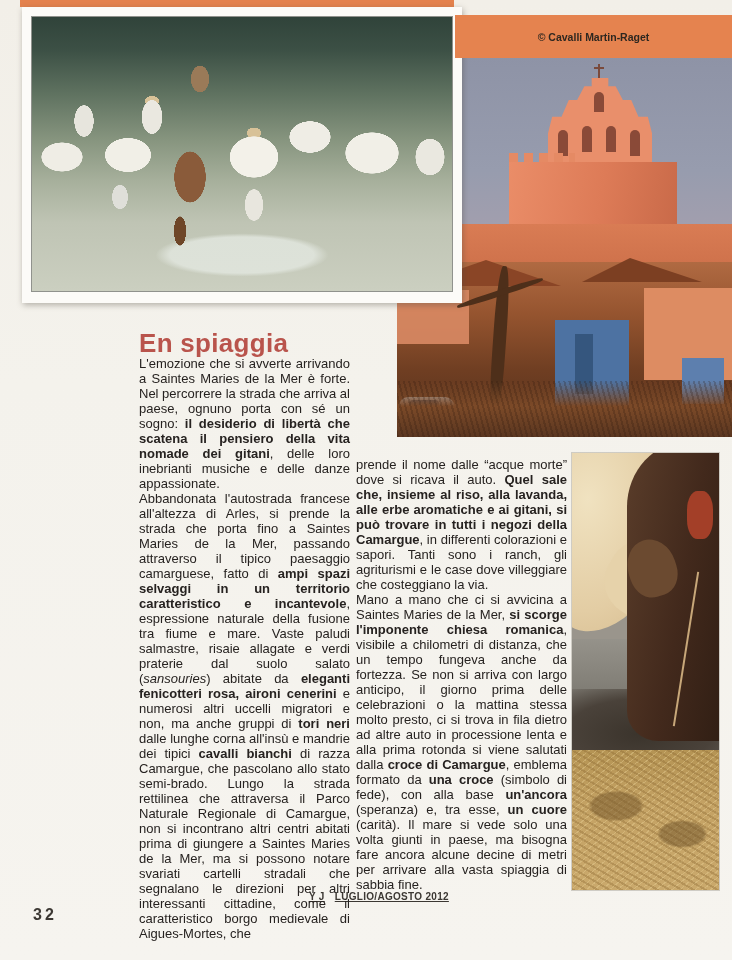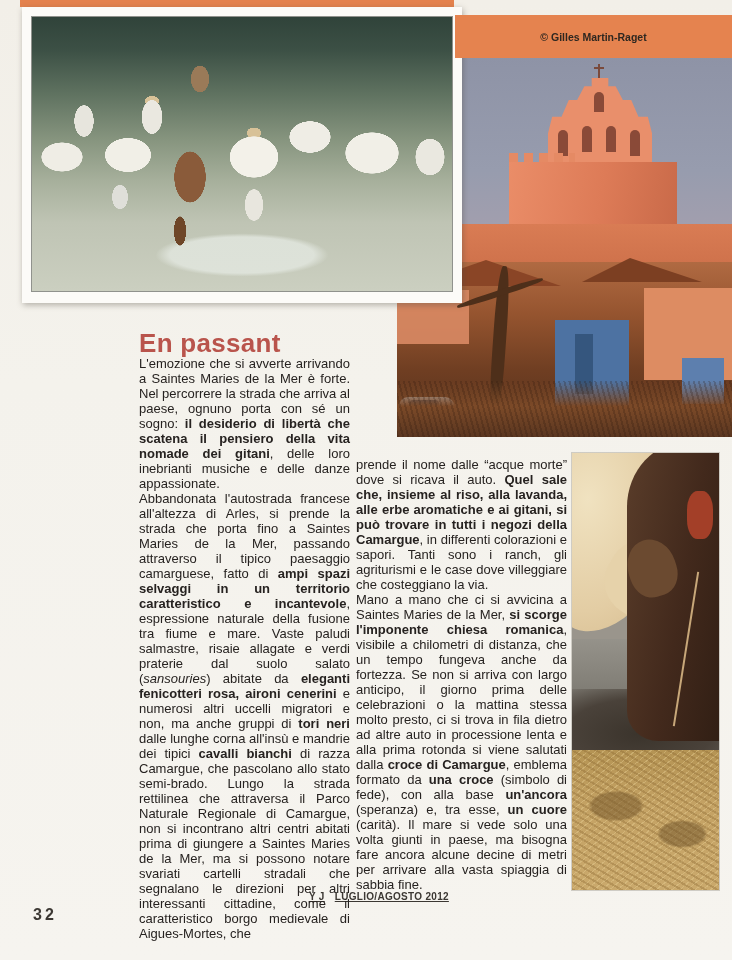--- a/index.html
+++ b/index.html
@@ -171,24 +171,24 @@
       <div class="v-tree"></div>
       <div class="v-branch"></div>
       <div class="v-car">
         <div class="v-car-win"></div>
       </div>
       <div class="v-brush"></div>
     </div>
   </div>
 
   <div class="band-cathedral" style="background:#e5834f;">
-    <span>© Gilles Martin-Raget</span>
-  </div>
-
-  <div class="heading" style="color:#b9544c;">En passant</div>
+    <span>© Cavalli Martin-Raget</span>
+  </div>
+
+  <div class="heading" style="color:#b9544c;">En spiaggia</div>
   <div class="col col1">
       <p><span>L'emozione che si avverte arrivando a Saintes Maries de la Mer è forte. Nel percorrere la strada che arriva al paese, ognuno porta con sé un sogno: </span><span class="b">il desiderio di libertà che scatena il pensiero della vita nomade dei gitani</span><span>, delle loro inebrianti musiche e delle danze appassionate.</span></p>
       <p><span>Abbandonata l'autostrada francese all'altezza di Arles, si prende la strada che porta fino a Saintes Maries de la Mer, passando attraverso il tipico paesaggio camarguese, fatto di </span><span class="b">ampi spazi selvaggi in un territorio caratteristico e incantevole</span><span>, espressione naturale della fusione tra fiume e mare. Vaste paludi salmastre, risaie allagate e verdi praterie dal suolo salato (</span><span class="i">sansouries</span><span>) abitate da </span><span class="b">eleganti fenicotteri rosa, aironi cenerini</span><span> e numerosi altri uccelli migratori e non, ma anche gruppi di </span><span class="b">tori neri</span><span> dalle lunghe corna all'insù e mandrie dei tipici </span><span class="b">cavalli bianchi</span><span> di razza Camargue, che pascolano allo stato semi-brado. Lungo la strada rettilinea che attraversa il Parco Naturale Regionale di Camargue, non si incontrano altri centri abitati prima di giungere a Saintes Maries de la Mer, ma si possono notare svariati cartelli stradali che segnalano le direzioni per altri interessanti cittadine, come il caratteristico borgo medievale di Aigues-Mortes, che</span></p>
     </div>
   <div class="col col2">
       <p><span>prende il nome dalle “acque morte” dove si ricava il auto. </span><span class="b">Quel sale che, insieme al riso, alla lavanda, alle erbe aromatiche e ai gitani, si può trovare in tutti i negozi della Camargue</span><span>, in differenti colorazioni e sapori. Tanti sono i ranch, gli agriturismi e le case dove villeggiare che costeggiano la via.</span></p>
       <p><span>Mano a mano che ci si avvicina a Saintes Maries de la Mer, </span><span class="b">si scorge l'imponente chiesa romanica</span><span>, visibile a chilometri di distanza, che un tempo fungeva anche da fortezza. Se non si arriva con largo anticipo, il giorno prima delle celebrazioni o la mattina stessa molto presto, ci si trova in fila dietro ad altre auto in processione lenta e alla prima rotonda si viene salutati dalla </span><span class="b">croce di Camargue</span><span>, emblema formato da </span><span class="b">una croce</span><span> (simbolo di fede), con alla base </span><span class="b">un'ancora</span><span> (speranza) e, tra esse, </span><span class="b">un cuore</span><span> (carità). Il mare si vede solo una volta giunti in paese, ma bisogna fare ancora alcune decine di metri per arrivare alla vasta spiaggia di sabbia fine.</span></p>
     </div>
 
   <div class="photo-closeup">

